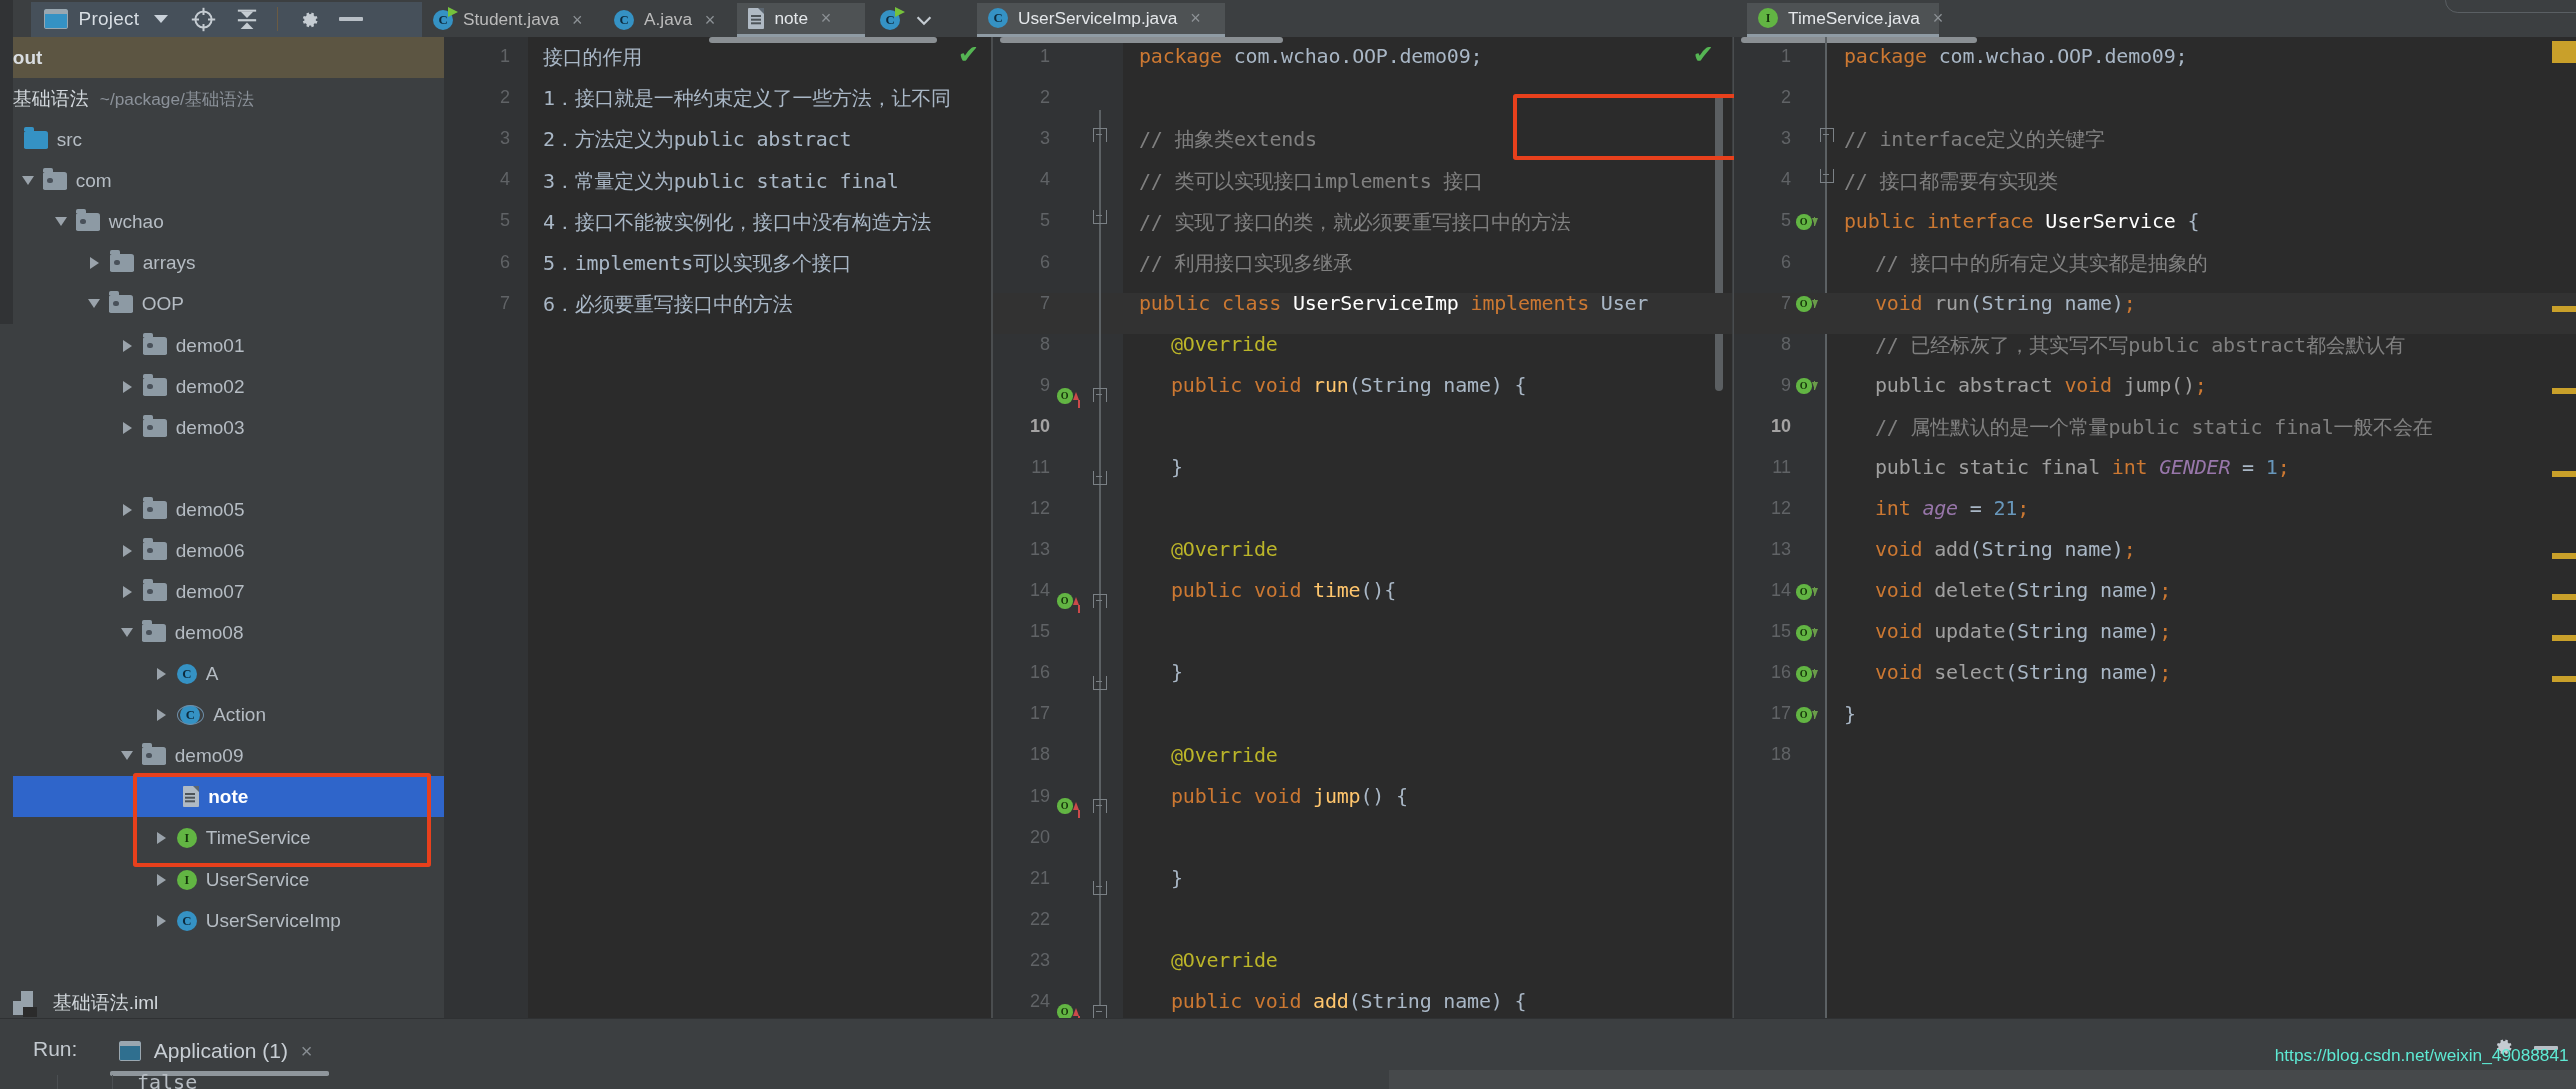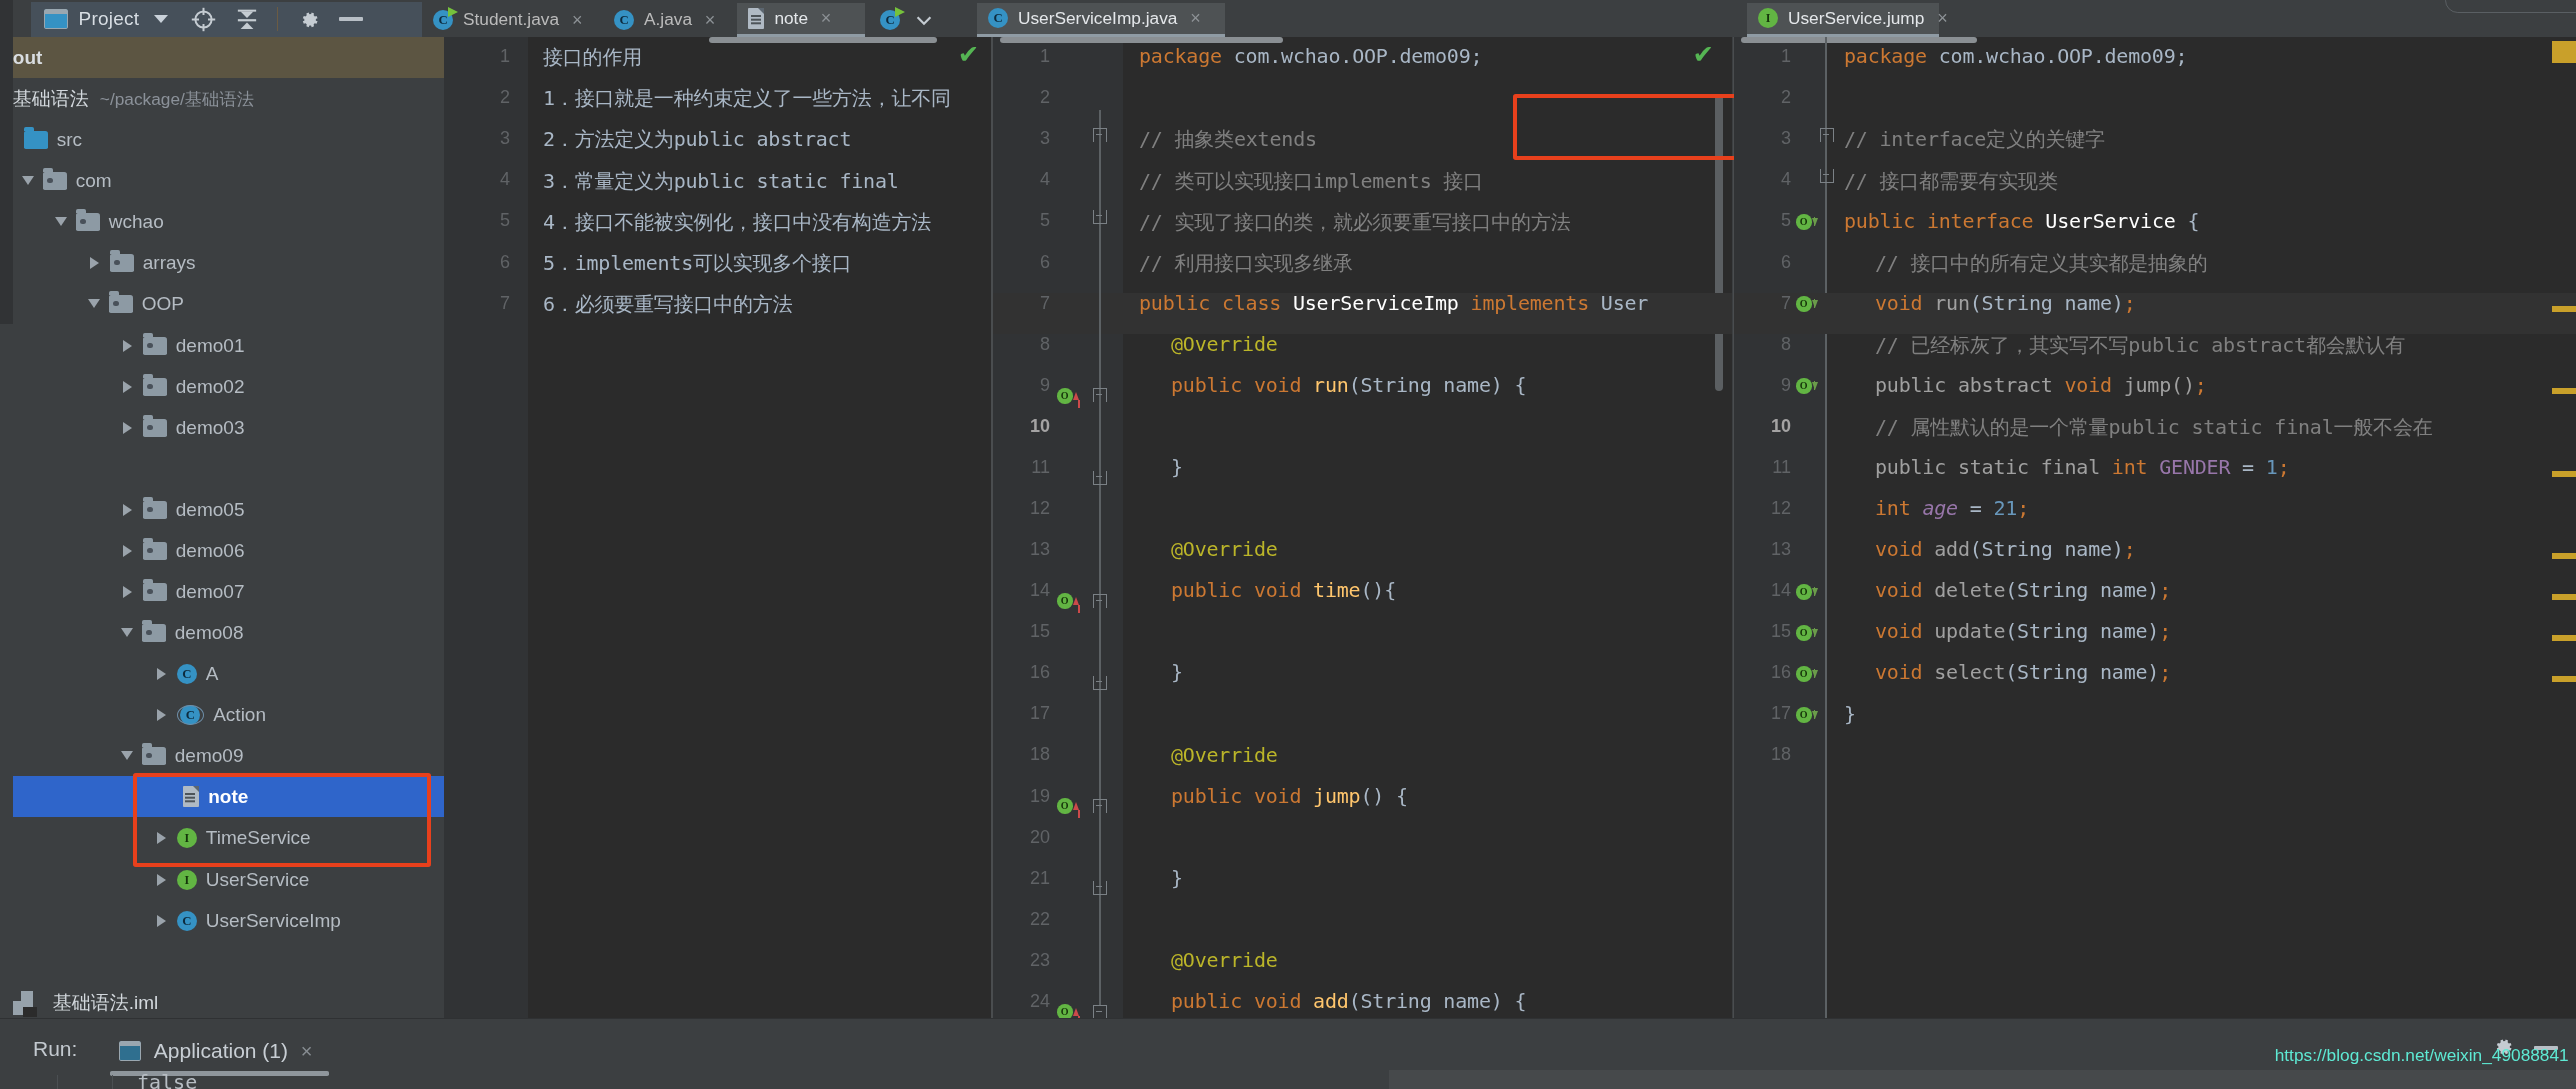--- a/index.html
+++ b/index.html
@@ -106,21 +106,21 @@
   .checkmark{position:absolute;color:#55b553;font-size:25.6px;font-weight:bold;}
 
   
   .kw{color:#cc7832;}
   .s{color:#a9b7c6;}
   .cmt{color:#808080;}
   .anno{color:#bbb529;}
   .num{color:#6897bb;}
   .meth{color:#ffc66d;}
   .field{color:#9876aa;font-style:italic;}
-  .constf{color:#9876aa;}
+  .constf{color:#9876aa;font-style:italic;}
   .grey{color:#a0a0a0;}
   .white{color:#a9b7c6;}
   .decl{color:#ffffff;}
 
   
   .gmark{position:absolute;display:flex;align-items:center;}
   .gcircle{width:15.5px;height:15.5px;border-radius:50%;background:#62b543;color:#16340a;
     font-size:10px;font-weight:bold;text-align:center;line-height:15.5px;font-family:"Liberation Serif",serif;}
   .garrow-up{width:0;height:0;border-bottom:8.2px solid #cc4a4a;border-left:3.7px solid transparent;border-right:3.7px solid transparent;margin-left:0.9px;position:relative;}
   .garrow-up::after{content:"";position:absolute;left:1.8px;top:8.2px;width:1.8px;height:8.2px;background:#cc4a4a;}
@@ -208,21 +208,21 @@
       <polyline points="5,9 12,16 19,9" fill="none" stroke="#c5ccd2" stroke-width="2.4"></polyline>
     </svg>
   </div>
   <div class="tab active" style="left:555px;width:248px;">
     <span class="ic-class"></span>
     <span class="tname">UserServiceImp.java</span>
     <span class="tclose">×</span>
   </div>
   <div class="tab active" style="left:1325px;width:192px;">
     <span class="ic-iface"></span>
-    <span class="tname">UserService.jump</span>
+    <span class="tname">TimeService.java</span>
     <span class="tclose">×</span>
   </div>
   <div class="top-search-pill"></div>
 </div>
 
 <div id="tree">
 
   <div class="trow hl" style="top:0px;">
     <span class="tlabel" style="margin-left:0px;font-weight:bold;color:#d9dde1;">out</span>
   </div>

